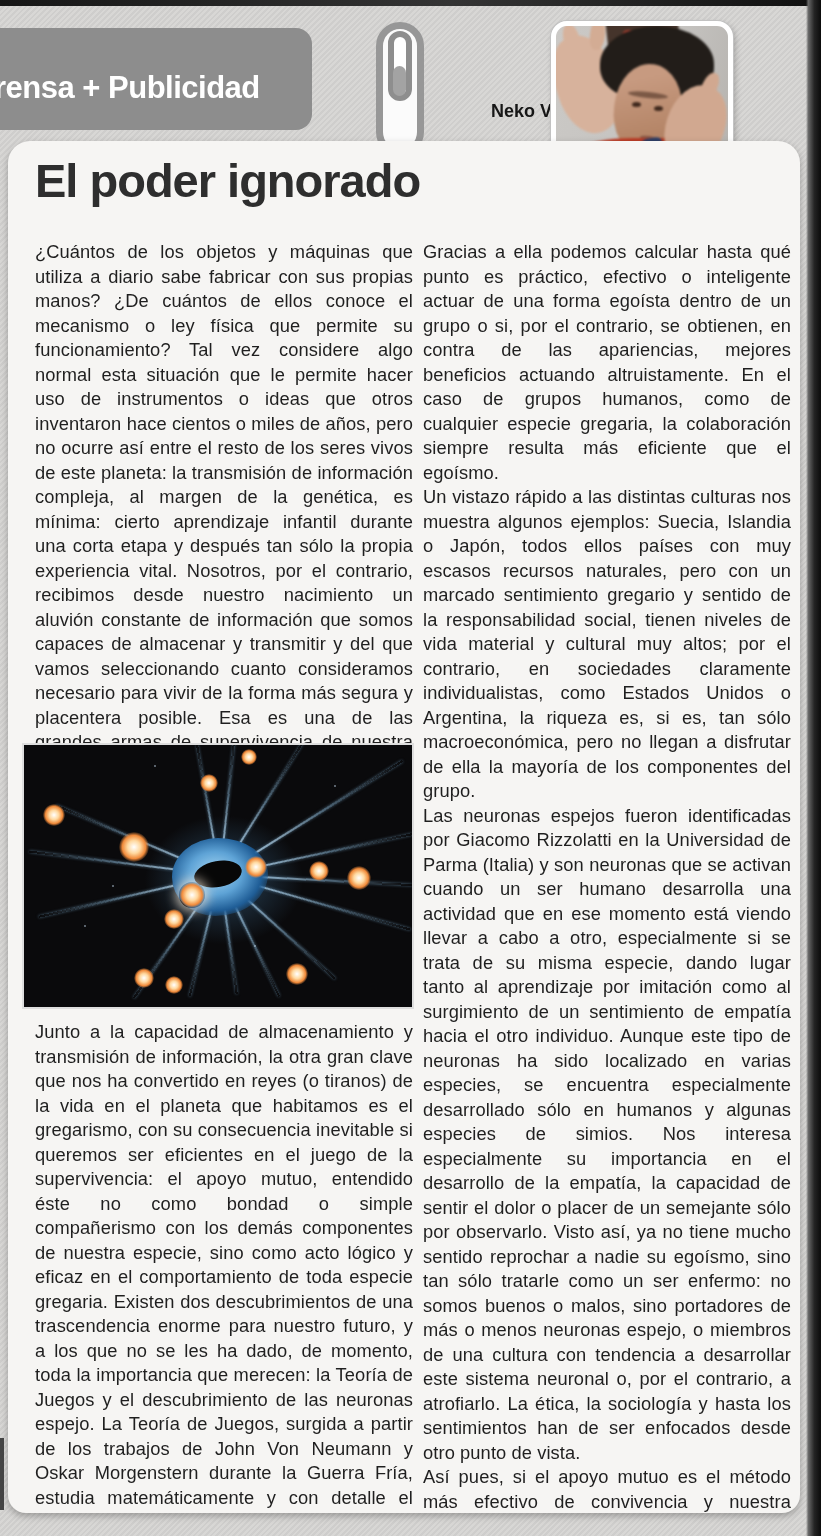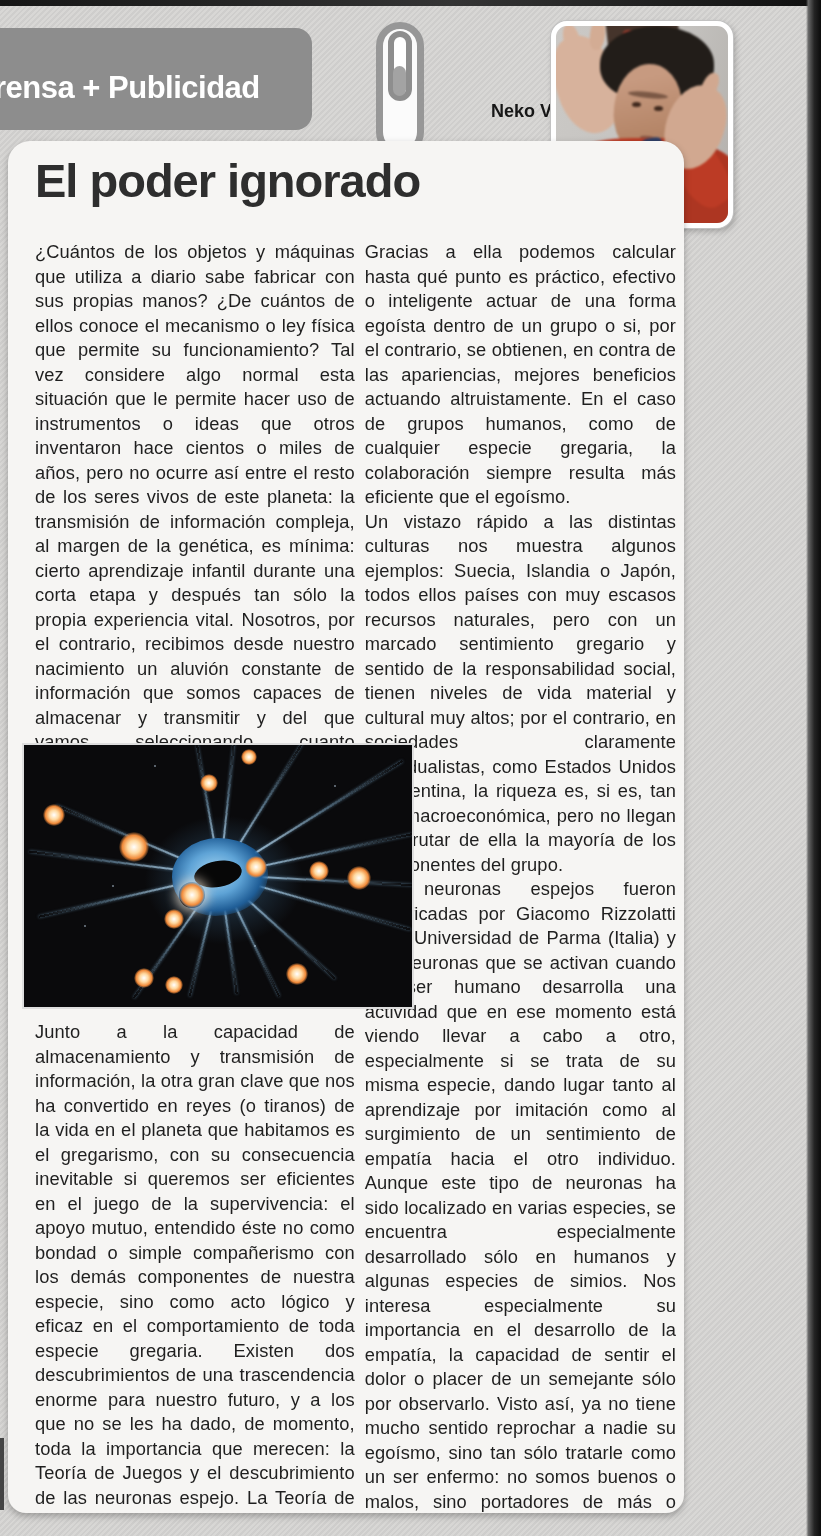--- a/index.html
+++ b/index.html
@@ -57,21 +57,21 @@
     border-radius:50% 45% 50% 50%;transform:rotate(18deg);}
   .ph-fing3{position:absolute;left:146px;top:46px;width:15px;height:30px;background:#d3a88e;border-radius:45%;transform:rotate(24deg);}
   .ph-sweater{position:absolute;left:-12px;top:112px;width:196px;height:95px;
     background:linear-gradient(100deg,#c23d26 30%,#a93category 30%,#b53621 70%);
     background:linear-gradient(100deg,#c63f27 30%,#b23520 75%);border-radius:45% 40% 0 0;}
   .ph-arm-r{position:absolute;left:122px;top:104px;width:44px;height:80px;background:#c13a22;
     border-radius:40%;transform:rotate(-32deg);}
   .ph-collar{position:absolute;left:86px;top:112px;width:20px;height:13px;background:#2c3e68;transform:rotate(-10deg);border-radius:30%;}
 
   
-  .card{position:absolute;left:8px;top:141px;width:676px;height:1372px;background:#f6f5f3;
+  .card{position:absolute;left:8px;top:141px;width:792px;height:1372px;background:#f6f5f3;
     border-radius:22px 22px 18px 18px;box-sizing:border-box;padding:14px 8px 0 27px;
     box-shadow:0 3px 7px rgba(0,0,0,.28);overflow:hidden;}
   .title{margin:0;font-size:47px;line-height:52px;font-weight:bold;color:#2e2e2e;letter-spacing:-1px;}
 
   .columns{display:flex;gap:10px;margin-top:33px;}
   .col{font-size:18.3px;line-height:24.5px;color:#1f1f1f;text-align:justify;letter-spacing:.1px;}
   .col-left{position:relative;width:378px;height:1273px;}
   .col-right{width:368px;}
   .col p{margin:0;}
 

